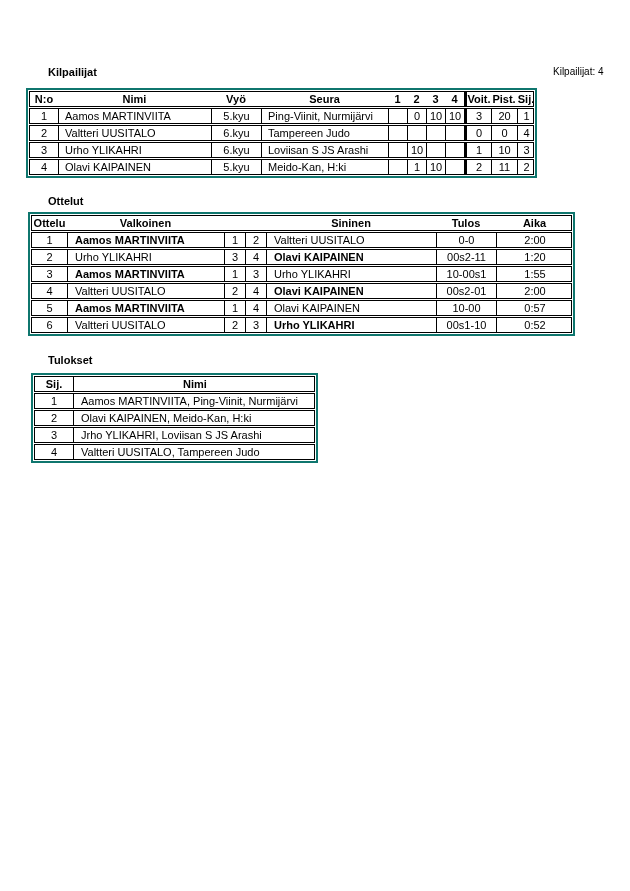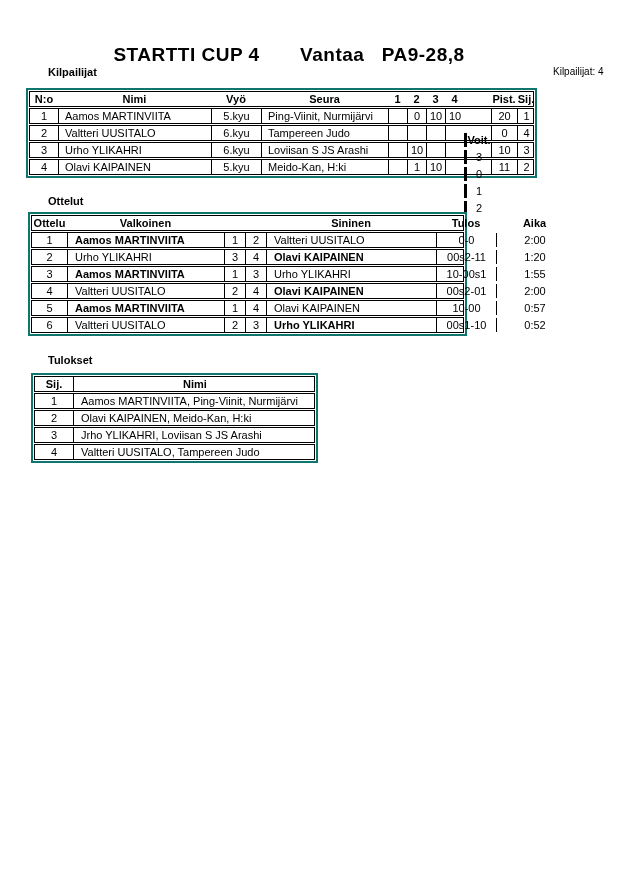--- a/index.html
+++ b/index.html
@@ -17,54 +17,53 @@
   }
   .section-title {
     position:absolute; text-align:left; font-size:11px; font-weight:bold;padding-left:48px;
   }
   .st1 { top:66px;  left:0; width:390px; }
   .st2 { top:195px; left:0; width:540px; }
   .st3 { top:354px; left:0; width:328px; }
 
   .tbl { position:absolute; box-sizing:border-box; border:2px solid #0f766e; padding:1px; background:#fff; }
   .tbl1 { left:26px; top:88px;  width:511px; }
-  .tbl2 { left:28px; top:212px; width:439px; }
+  .tbl2 { left:28px; top:212px; width:547px; }
   .tbl3 { left:31px; top:373px; width:287px; }
 
   .row { display:flex; box-sizing:border-box; border:1px solid #000; height:16px; margin-bottom:1px; background:#fff; }
   .row:last-child { margin-bottom:0; }
   .c {
     box-sizing:border-box; height:14px; line-height:14px; font-size:11px;
     text-align:center; white-space:nowrap; overflow:hidden; flex:none;
   }
   .head .c { font-weight:bold; }
   .row:not(.head) .c + .c { border-left:1px solid #000; }
   .head .c + .c { border-left:none;text-align:center; }
-  .c.sep { border-left:3px solid #000 !important;margin-top:41px; }
+  .c.sep { border-left:3px solid #000 !important; }
   .tbl3 .head .c + .c { border-left:1px solid #000; }
   .c.al { text-align:left; padding-left:6px; }
   .c.al7 { text-align:left; padding-left:7px; }
   .b { font-weight:bold; }
 
   
   .t1-no{width:28px} .t1-nimi{width:153px} .t1-vyo{width:50px} .t1-seura{width:127px}
   .t1-n1{width:19px} .t1-n2{width:19px} .t1-n3{width:19px} .t1-n4{width:19px}
   .t1-voit{width:27px} .t1-pist{width:26px} .t1-sij{width:18px}
   
   .t2-no{width:35px} .t2-white{width:157px} .t2-wn{width:21px} .t2-bn{width:21px}
   .t2-blue{width:170px} .t2-tulos{width:60px} .t2-aika{width:77px}
   
   .t3-sij{width:38px} .t3-nimi{width:243px}
 </style>
 </head>
 <body>
 
 <div class="page">
 
-  <div class="doc-title">STARTTI CUP 4       Vantaa   PA9-28,8</div>
   <div class="count-label">Kilpailijat: 4</div>
 
   <div class="section-title st1">Kilpailijat</div>
   <div class="tbl tbl1">
     <div class="row head">
       <div class="c t1-no">N:o</div>
       <div class="c t1-nimi">Nimi</div>
       <div class="c t1-vyo">Vyö</div>
       <div class="c t1-seura">Seura</div>
       <div class="c t1-n1">1</div>

